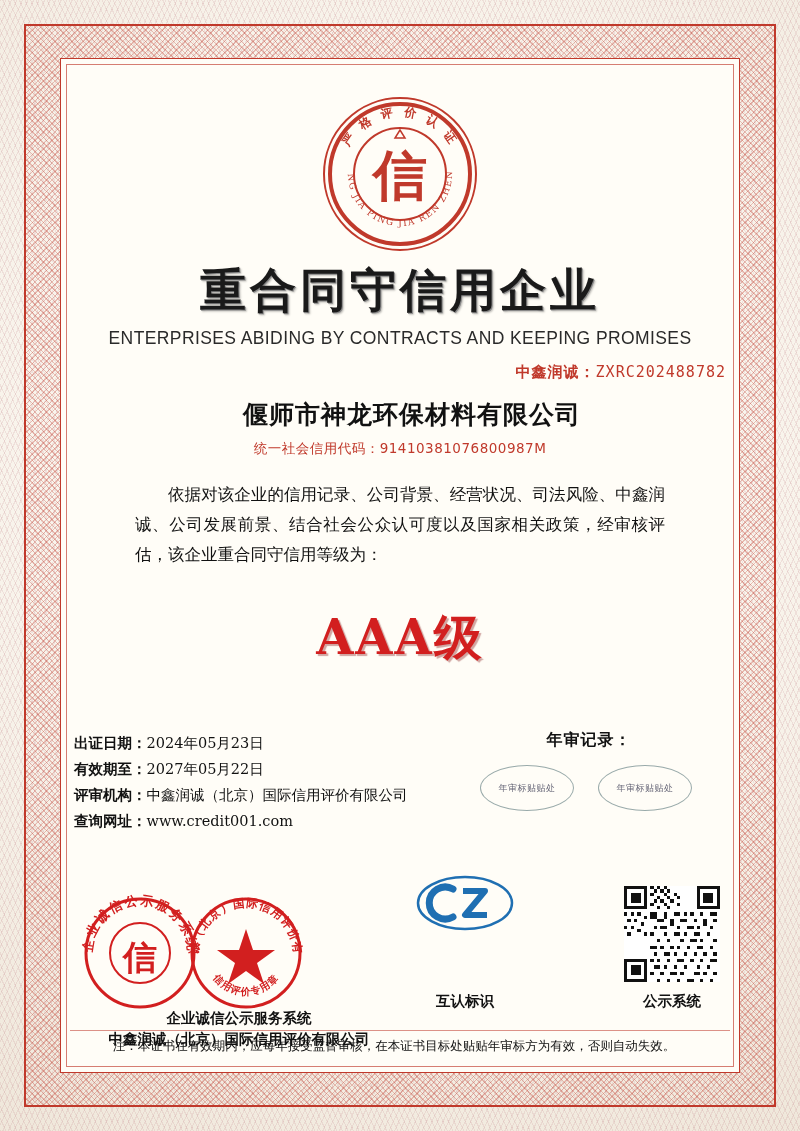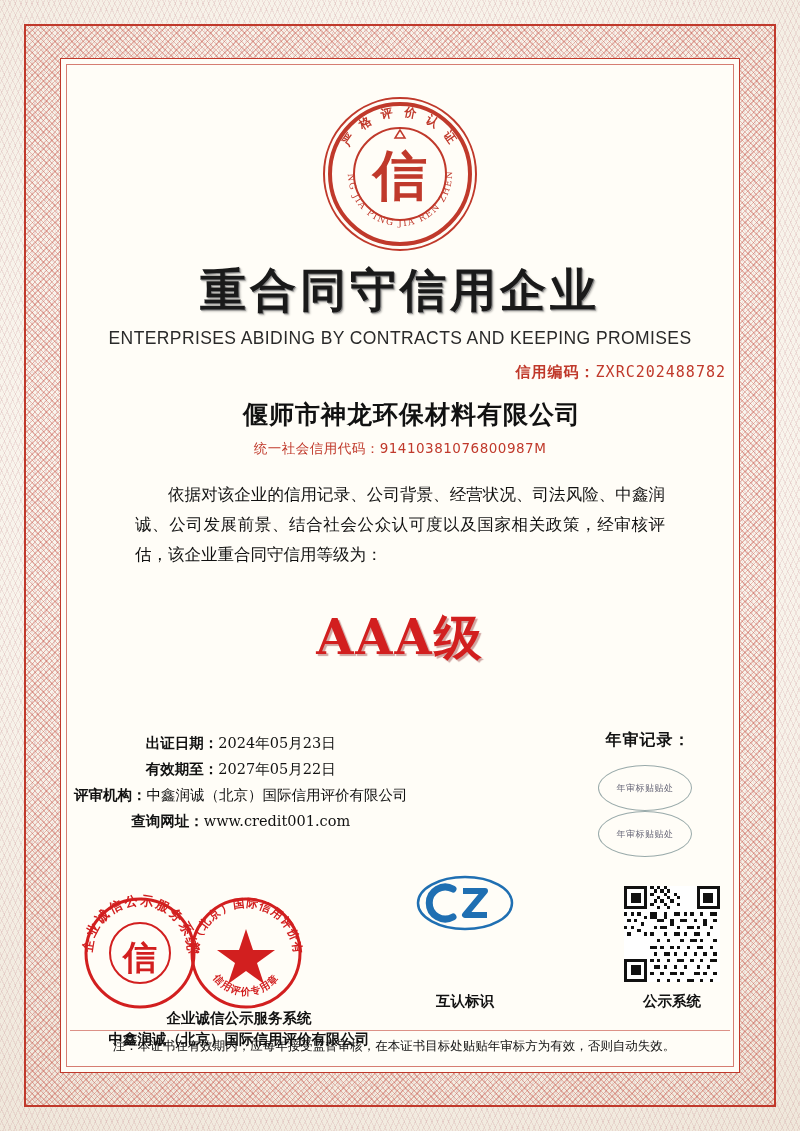--- a/index.html
+++ b/index.html
@@ -122,36 +122,35 @@
     width:100%;
     display:flex;
     justify-content:space-between;
     align-items:flex-start;
   }
   .info-left{
     font-family:"DejaVu Serif","Liberation Serif",serif;
     font-size:14.5px;
     line-height:26px;
     color:#111;
-    text-align:center;
   }
   .info-left div{white-space:nowrap;}
   .info-left .k{font-weight:bold;}
   .info-left .url{font-family:"DejaVu Serif","Liberation Serif",serif;}
 
   .annual{
     margin-right:34px;
     display:flex;flex-direction:column;align-items:center;
   }
   .annual-title{
     font-family:"DejaVu Serif","Liberation Serif",serif;
     font-weight:bold;font-size:16px;color:#111;letter-spacing:1px;
     margin-bottom:14px;margin-left:6px;
   }
-  .stamp-slots{display:flex;flex-direction:column;}
+  .stamp-slots{display:flex;gap:24px;}
   .slot{
     width:92px;height:44px;border-radius:50%;
     border:1px solid #9aa;
     display:flex;align-items:center;justify-content:center;
     font-size:9px;color:#667;letter-spacing:.5px;
   }
 
   
   .seals{
     position:absolute;left:0;right:0;bottom:46px;
@@ -216,21 +215,21 @@
         <g stroke="#c0392b" stroke-width="1.5" fill="none">
           <path d="M80 36 l-5 8 h10 z"></path>
         </g>
       </svg>
     </div>
 
     <div class="main-title">重合同守信用企业</div>
     <div class="sub-title">ENTERPRISES ABIDING BY CONTRACTS AND KEEPING PROMISES</div>
 
     <div class="credit-no">
-      <span class="lbl">信用编码：</span><span>ZXRC202488782</span>
+      <span class="lbl">中鑫润诚：</span><span>ZXRC202488782</span>
     </div>
 
     <div class="company">偃师市神龙环保材料有限公司</div>
     <div class="uscc">
       <span>统一社会信用代码：</span><span>91410381076800987M</span>
     </div>
 
     <div class="body-text">依据对该企业的信用记录、公司背景、经营状况、司法风险、中鑫润诚、公司发展前景、结合社会公众认可度以及国家相关政策，经审核评估，该企业重合同守信用等级为：</div>
 
     <div class="grade">AAA级</div>

